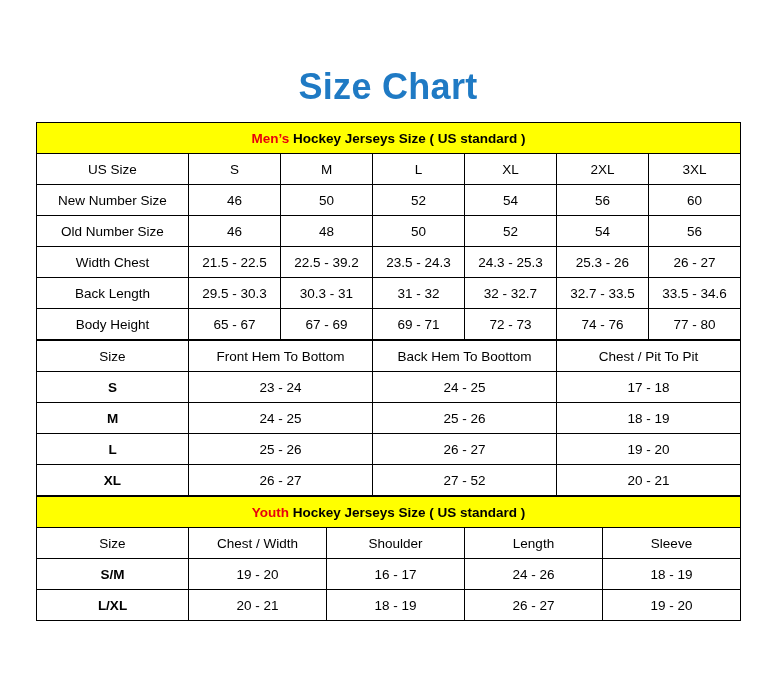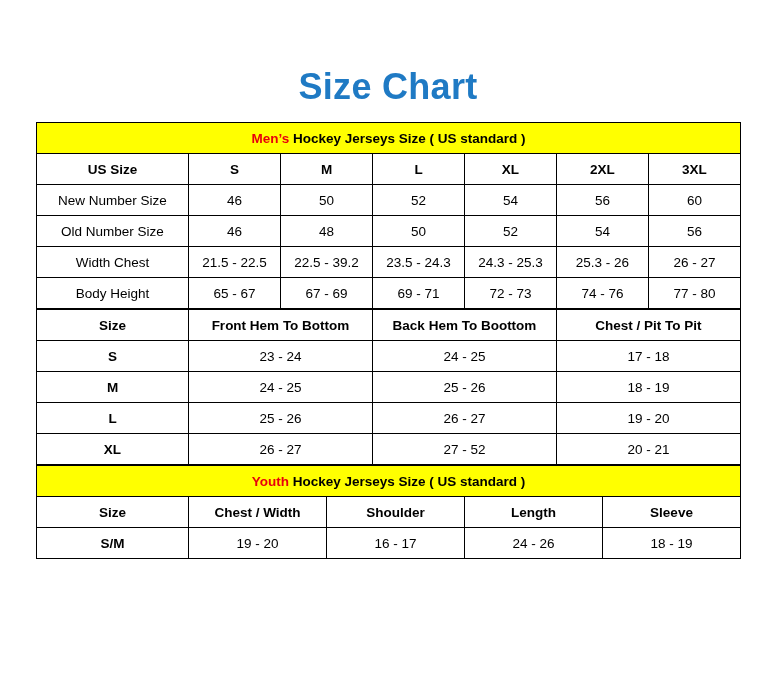--- a/index.html
+++ b/index.html
@@ -58,21 +58,21 @@
   }
   .band .grp {
     color: #e8000d;
     font-weight: bold;
   }
   .band .rest {
     color: #000000;
     font-weight: bold;
   }
   .hdr {
-    font-weight: bold;
+    font-weight: normal;
   }
   .rowlabel {
     font-weight: normal;
   }
   .bold-cell {
     font-weight: bold;
   }
 </style>
 </head>
 <body>
@@ -128,20 +128,29 @@
           <td>56</td>
         </tr>
         <tr>
           <td class="rowlabel">Width Chest</td>
           <td>21.5 - 22.5</td>
           <td>22.5 - 39.2</td>
           <td>23.5 - 24.3</td>
           <td>24.3 - 25.3</td>
           <td>25.3 - 26</td>
           <td>26 - 27</td>
+        </tr>
+        <tr>
+          <td class="rowlabel">Back Length</td>
+          <td>29.5 - 30.3</td>
+          <td>30.3 - 31</td>
+          <td>31 - 32</td>
+          <td>32 - 32.7</td>
+          <td>32.7 - 33.5</td>
+          <td>33.5 - 34.6</td>
         </tr>
         <tr>
           <td class="rowlabel">Body Height</td>
           <td>65 - 67</td>
           <td>67 - 69</td>
           <td>69 - 71</td>
           <td>72 - 73</td>
           <td>74 - 76</td>
           <td>77 - 80</td>
         </tr>
@@ -211,17 +220,24 @@
           <td class="hdr">Length</td>
           <td class="hdr">Sleeve</td>
         </tr>
         <tr>
           <td class="bold-cell">S/M</td>
           <td>19 - 20</td>
           <td>16 - 17</td>
           <td>24 - 26</td>
           <td>18 - 19</td>
         </tr>
+        <tr>
+          <td class="bold-cell">L/XL</td>
+          <td>20 - 21</td>
+          <td>18 - 19</td>
+          <td>26 - 27</td>
+          <td>19 - 20</td>
+        </tr>
       </tbody>
     </table>
 
   </div>
 </div>
 
 </body></html>

